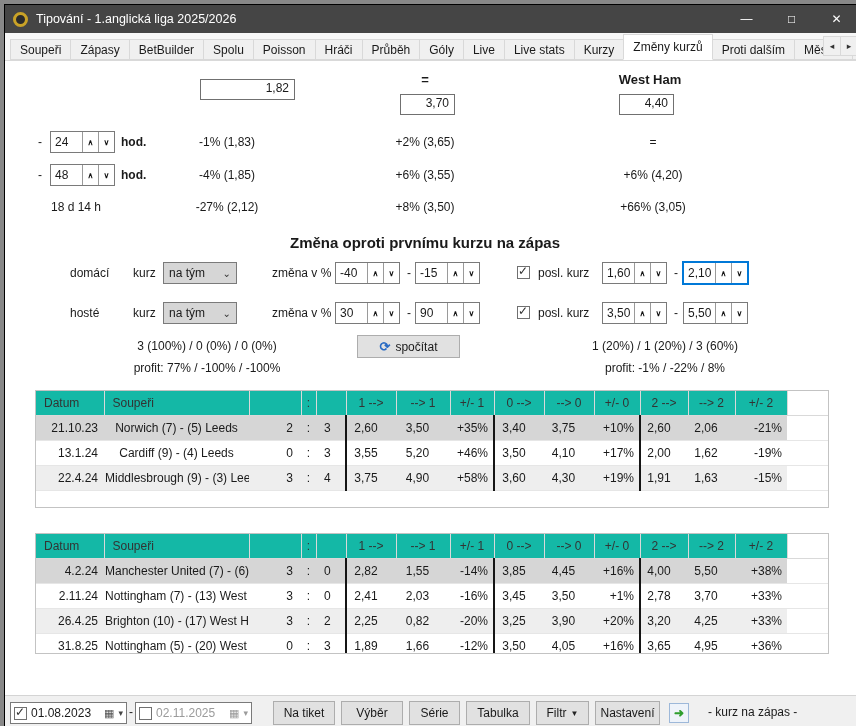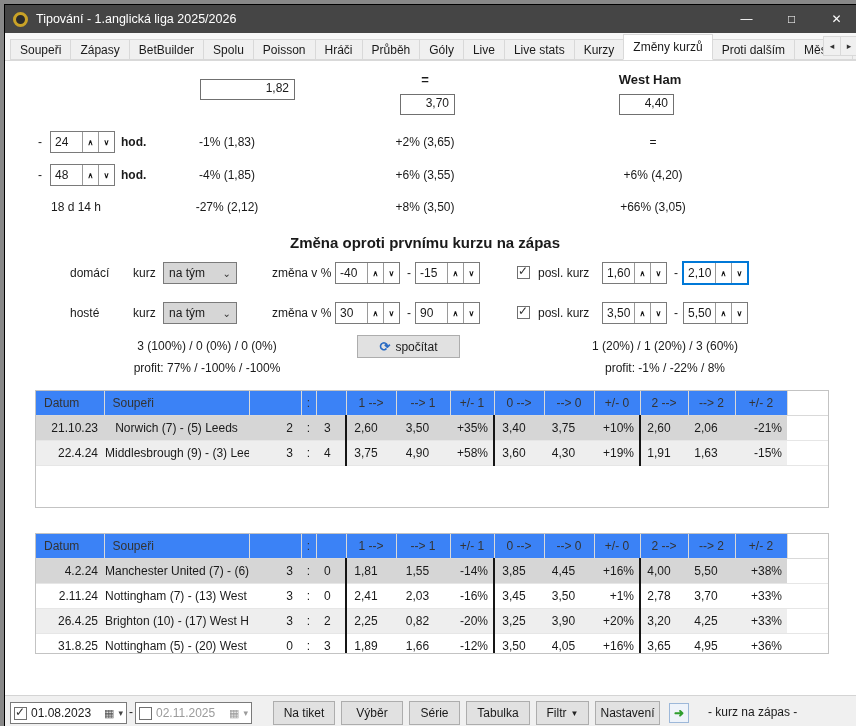--- a/index.html
+++ b/index.html
@@ -39,21 +39,21 @@
   .cb{position:absolute;width:13px;height:13px;border:1px solid #707070;background:#fff;box-sizing:border-box;}
   .cb .tick{display:none;position:absolute;left:0px;top:-3px;font-size:12px;color:#333;}
   .cb.checked .tick{display:block;}
   .heading{font-weight:bold;font-size:15px;text-align:center;width:400px;}
   .calcbtn{position:absolute;left:352px;top:274px;width:103px;height:23px;background:#e1e1e1;border:1px solid #adadad;display:flex;align-items:center;justify-content:center;gap:5px;box-sizing:border-box;}
   .calcbtn .ricon{color:#2b6cc4;font-size:13px;font-weight:bold;}
   .statline{line-height:22px;text-align:center;}
   
   .tablebox{position:absolute;left:30px;width:794px;border:1px solid #c3c3c3;background:#fff;overflow:hidden;box-sizing:border-box;}
   table.grid{border-collapse:collapse;table-layout:fixed;width:792px;}
-  table.grid th{background:#3b82f6;border-right:1px solid #d9d9d9;border-bottom:1px solid #d9d9d9;font-weight:normal;color:#333;height:22px;overflow:hidden;white-space:nowrap;}
+  table.grid th{background:#14b8a6;border-right:1px solid #d9d9d9;border-bottom:1px solid #d9d9d9;font-weight:normal;color:#333;height:22px;overflow:hidden;white-space:nowrap;}
   table.grid td{height:22px;border-bottom:1px solid #e6e6e6;overflow:hidden;white-space:nowrap;}
   .t2 td{height:19px;}
   tr.sel td{background:#d6d6d6;}
   tr.alt td{background:#eeeeee;}
   td.fill, th.fill{background:#fff !important;border-bottom:none;border-right:none;}
   td.sep{border-left:2px solid #151515;}
   .c0{text-align:right;padding-right:6px;} th.c0{text-align:left;padding-left:8px;}
   .c1{text-align:center;} th.c1{text-align:left;padding-left:8px;}
   .c2{text-align:right;padding-right:8px;}
   .c3{text-align:center;}
@@ -277,20 +277,37 @@
               <td class="c6">3,50</td>
               <td class="c7">+35%</td>
               <td class="c8 sep">3,40</td>
               <td class="c9">3,75</td>
               <td class="c10">+10%</td>
               <td class="c11 sep">2,60</td>
               <td class="c12">2,06</td>
               <td class="c13">-21%</td>
               <td class="fill"></td>
             </tr>
+            <tr class="">
+              <td class="c0">13.1.24</td>
+              <td class="c1">Cardiff (9) - (4) Leeds</td>
+              <td class="c2">0</td>
+              <td class="c3">:</td>
+              <td class="c4">3</td>
+              <td class="c5 sep">3,55</td>
+              <td class="c6">5,20</td>
+              <td class="c7">+46%</td>
+              <td class="c8 sep">3,50</td>
+              <td class="c9">4,10</td>
+              <td class="c10">+17%</td>
+              <td class="c11 sep">2,00</td>
+              <td class="c12">1,62</td>
+              <td class="c13">-19%</td>
+              <td class="fill"></td>
+            </tr>
             <tr class="alt">
               <td class="c0">22.4.24</td>
               <td class="c1">Middlesbrough (9) - (3) Leeds</td>
               <td class="c2">3</td>
               <td class="c3">:</td>
               <td class="c4">4</td>
               <td class="c5 sep">3,75</td>
               <td class="c6">4,90</td>
               <td class="c7">+58%</td>
               <td class="c8 sep">3,60</td>
@@ -342,21 +359,21 @@
               <th class="fill"></th>
             </tr>
           </thead>
           <tbody>
             <tr class="sel">
               <td class="c0">4.2.24</td>
               <td class="c1">Manchester United (7) - (6) We</td>
               <td class="c2">3</td>
               <td class="c3">:</td>
               <td class="c4">0</td>
-              <td class="c5 sep">1,81</td>
+              <td class="c5 sep">2,82</td>
               <td class="c6">1,55</td>
               <td class="c7">-14%</td>
               <td class="c8 sep">3,85</td>
               <td class="c9">4,45</td>
               <td class="c10">+16%</td>
               <td class="c11 sep">4,00</td>
               <td class="c12">5,50</td>
               <td class="c13">+38%</td>
               <td class="fill"></td>
             </tr>

